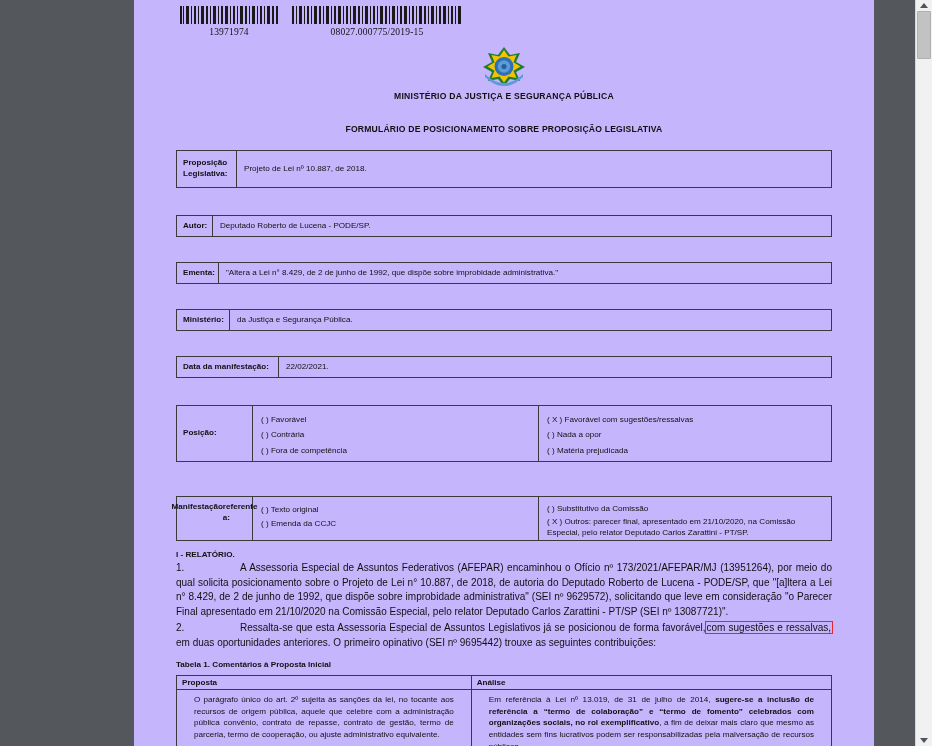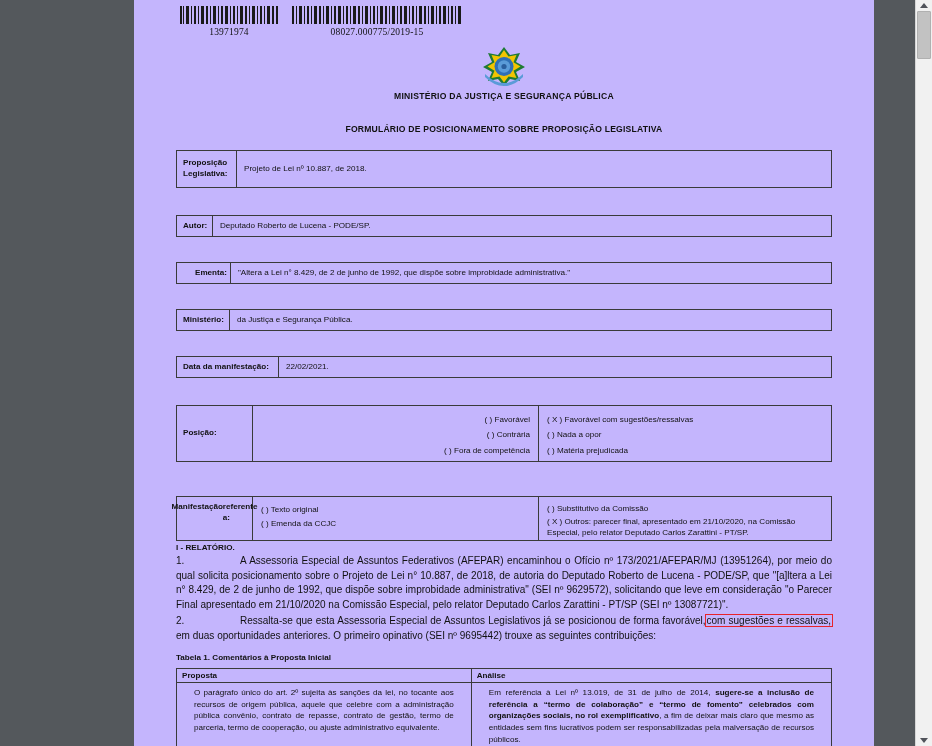--- a/index.html
+++ b/index.html
@@ -44,21 +44,21 @@
 
   
   .fb-col{font-size:8.1px;padding:6px 8px;box-sizing:border-box;line-height:1.9;}
   .fb-col.b{border-left:1px solid #3a3a3a;}
   .opt{white-space:nowrap;}
 
   .manif .fb-col{line-height:1.75;}
   .manif .opt2{line-height:1.35;}
 
   
-  .sec-title{font-size:8.1px;font-weight:bold;margin-top:2px;}
+  .sec-title{font-size:8.1px;font-weight:bold;margin-top:9px;}
   .para{font-size:10px;text-align:justify;line-height:1.45;margin-top:2px;}
   .num{display:inline-block;width:64px;}
   .hl{outline:1.5px solid #e8232a;outline-offset:0px;padding:0 1px;}
 
   
   .tbl-cap{font-size:8.1px;font-weight:bold;margin-top:10px;}
   table.t1{border-collapse:collapse;width:100%;margin-top:6px;table-layout:fixed;}
   table.t1 th,table.t1 td{border:1px solid #3a3a3a;vertical-align:top;}
   table.t1 th{font-size:8.1px;font-weight:bold;text-align:left;padding:2px 5px;}
   table.t1 td{font-size:8.1px;padding:4px 17px;line-height:1.45;text-align:justify;}
@@ -190,21 +190,21 @@
 
       <div class="gap-a"></div>
 
       <div class="fbox" style="height:22px;">
         <div class="fb-label" style="width:36px;">Autor:</div>
         <div class="fb-val">Deputado Roberto de Lucena - PODE/SP.</div>
       </div>
 
       <div class="gap-b"></div>
 
-      <div class="fbox" style="height:22px;padding-left:12px;">
+      <div class="fbox" style="height:22px;">
         <div class="fb-label" style="width:42px;">Ementa:</div>
         <div class="fb-val">"Altera a Lei n° 8.429, de 2 de junho de 1992, que dispõe sobre improbidade administrativa."</div>
       </div>
 
       <div class="gap-b"></div>
 
       <div class="fbox" style="height:22px;">
         <div class="fb-label" style="width:53px;">Ministério:</div>
         <div class="fb-val">da Justiça e Segurança Pública.</div>
       </div>
@@ -213,21 +213,21 @@
 
       <div class="fbox" style="height:22px;">
         <div class="fb-label" style="width:102px;">Data da manifestação:</div>
         <div class="fb-val">22/02/2021.</div>
       </div>
 
       <div class="gap-a"></div>
 
       <div class="fbox" style="height:57px;">
         <div class="fb-label" style="width:76px;">Posição:</div>
-        <div class="fb-col" style="width:285px;text-align:right;">
+        <div class="fb-col" style="width:285px;">
           <div class="opt">( )  Favorável</div>
           <div class="opt">( )  Contrária</div>
           <div class="opt">( )  Fora de competência</div>
         </div>
         <div class="fb-col b" style="flex:1;">
           <div class="opt">( X )  Favorável com sugestões/ressalvas</div>
           <div class="opt">( )  Nada a opor</div>
           <div class="opt">( )  Matéria prejudicada</div>
         </div>
       </div>

